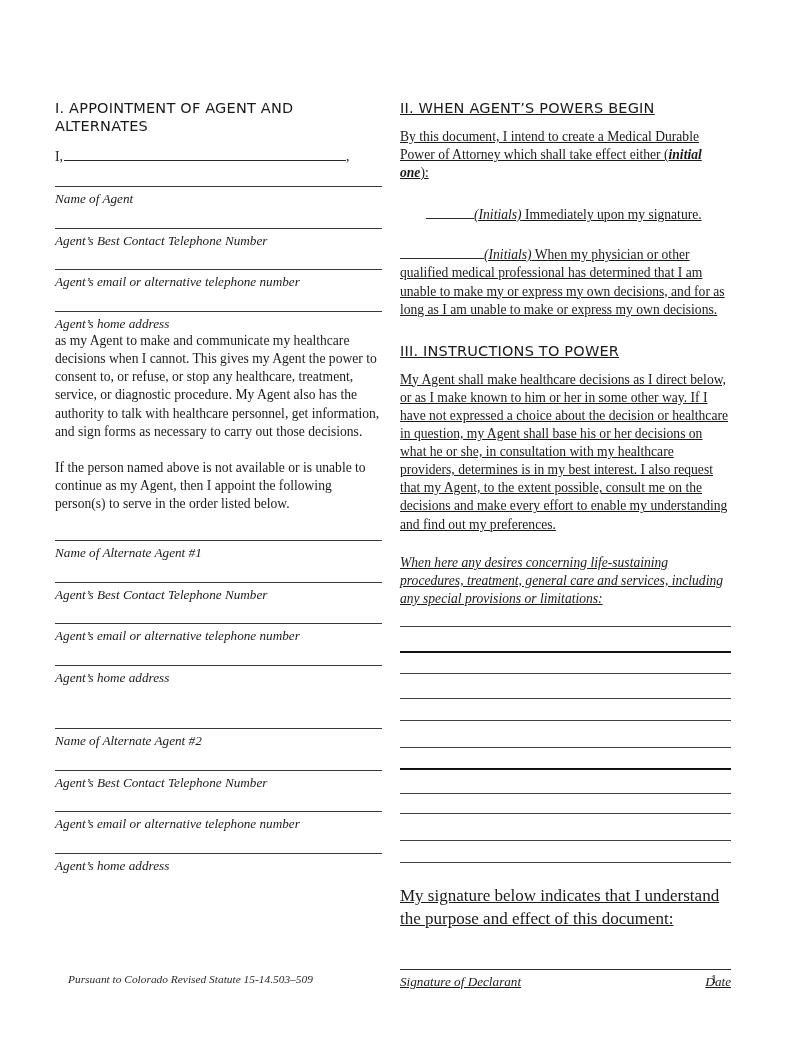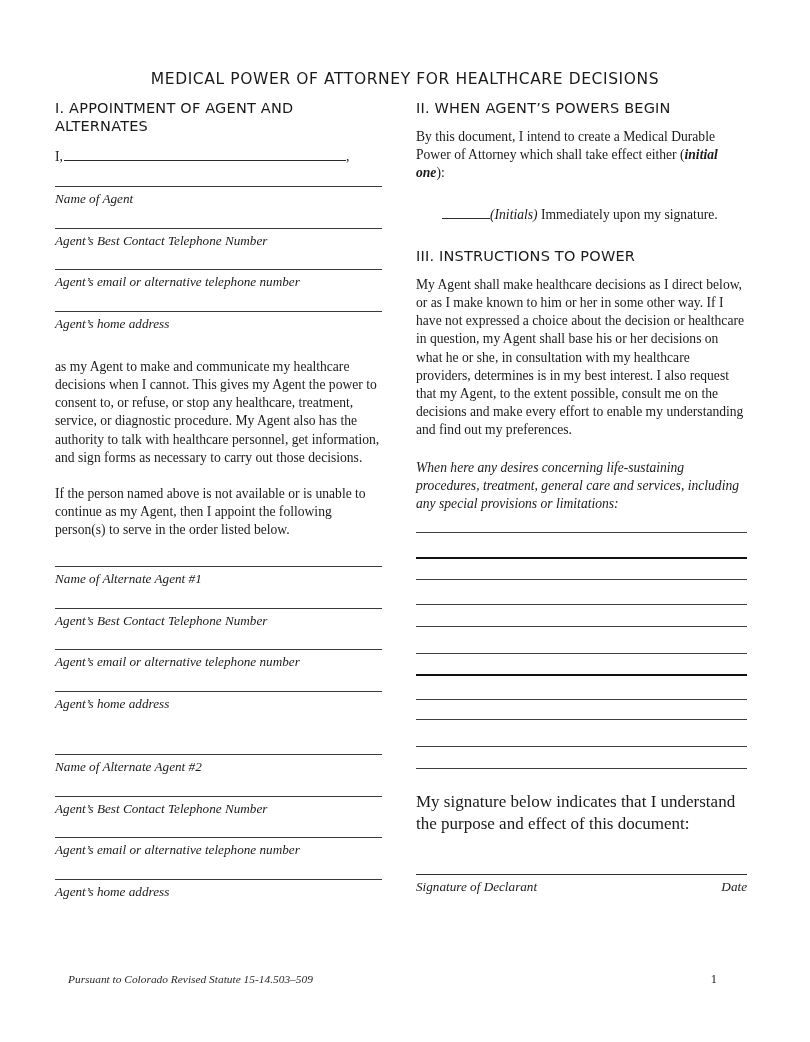--- a/index.html
+++ b/index.html
@@ -34,21 +34,21 @@
     letter-spacing: 0.6px;
     color: #1a1a1a;
   }
 
   
   .col {
     position: absolute;
     top: 100px;
   }
   .col-left  { left: 55px;  width: 327px; }
-  .col-right { left: 416px; width: 331px; }
+  .col-right { left: 400px; width: 331px; text-decoration: underline; }
 
   h2.section-head {
     font-family: "DejaVu Sans", "Liberation Sans", sans-serif;
     font-size: 14.5px;
     font-weight: 400;
     letter-spacing: 0.2px;
     margin: 0 0 13px 0;
     line-height: 1.22;
     color: #1a1a1a;
   }
@@ -170,21 +170,20 @@
     font-size: 12.5px;
     color: #1a1a1a;
     margin-right: 38px;
   }
 </style>
 </head>
 <body>
 
 <div class="page">
 
-  <div class="doc-title">MEDICAL POWER OF ATTORNEY FOR HEALTHCARE DECISIONS</div>
 
   <div class="col col-left">
 
     <h2 class="section-head">I.  APPOINTMENT OF AGENT AND ALTERNATES</h2>
 
     <p class="declarant-line">
       <span>I,</span><span class="rule-inline"></span><span>,</span>
     </p>
 
     <div class="field">
@@ -197,21 +196,21 @@
     </div>
     <div class="field">
       <div class="rule"></div>
       <div class="field-label">Agent’s email or alternative telephone number</div>
     </div>
     <div class="field">
       <div class="rule"></div>
       <div class="field-label">Agent’s home address</div>
     </div>
 
-    <p class="body-text" style="margin-top:26px;">as my Agent to make and communicate my healthcare decisions when I cannot. This gives my Agent the power to consent to, or refuse, or stop any healthcare, treatment, service, or diagnostic procedure. My Agent also has the authority to talk with healthcare personnel, get information, and sign forms as necessary to carry out those decisions.</p>
+    <p class="body-text" style="">as my Agent to make and communicate my healthcare decisions when I cannot. This gives my Agent the power to consent to, or refuse, or stop any healthcare, treatment, service, or diagnostic procedure. My Agent also has the authority to talk with healthcare personnel, get information, and sign forms as necessary to carry out those decisions.</p>
     <p class="body-text" style="margin-top:18px;">If the person named above is not available or is unable to continue as my Agent, then I appoint the following person(s) to serve in the order listed below.</p>
 
     <div class="field gap-lg">
       <div class="rule"></div>
       <div class="field-label">Name of Alternate Agent #1</div>
     </div>
     <div class="field">
       <div class="rule"></div>
       <div class="field-label">Agent’s Best Contact Telephone Number</div>
     </div>
@@ -246,20 +245,23 @@
   <div class="col col-right">
 
     <h2 class="section-head">II.  WHEN AGENT’S POWERS BEGIN</h2>
 
     <p class="body-text"><span>By this document, I intend to create a Medical Durable Power of Attorney which shall take effect either (</span><span class="bold-ital">initial one</span><span>):</span></p>
 
     <p class="initials-item" style="margin-top:24px;">
       <span class="initials-blank short"></span><span class="ital">(Initials)</span><span> Immediately upon my signature.</span>
     </p>
 
+    <p class="initials-item" style="margin-top:22px;">
+      <span class="initials-blank long"></span><span class="ital">(Initials)</span><span> When my physician or other qualified medical professional has determined that I am unable to make my or express my own decisions, and for as long as I am unable to make or express my own decisions.</span>
+    </p>
 
     <h2 class="section-head" style="margin-top:24px;">III.  INSTRUCTIONS TO POWER</h2>
 
     <p class="body-text">My Agent shall make healthcare decisions as I direct below, or as I make known to him or her in some other way. If I have not expressed a choice about the decision or healthcare in question, my Agent shall base his or her decisions on what he or she, in consultation with my healthcare providers, determines is in my best interest. I also request that my Agent, to the extent possible, consult me on the decisions and make every effort to enable my understanding and find out my preferences.</p>
 
     <p class="body-text ital" style="margin-top:20px;">When here any desires concerning life-sustaining procedures, treatment, general care and services, including any special provisions or limitations:</p>
 
     <div class="write-lines">
       <div class="write-line" style="margin-top:17px;"></div>
       <div class="write-line thick" style="margin-top:24px;"></div>

